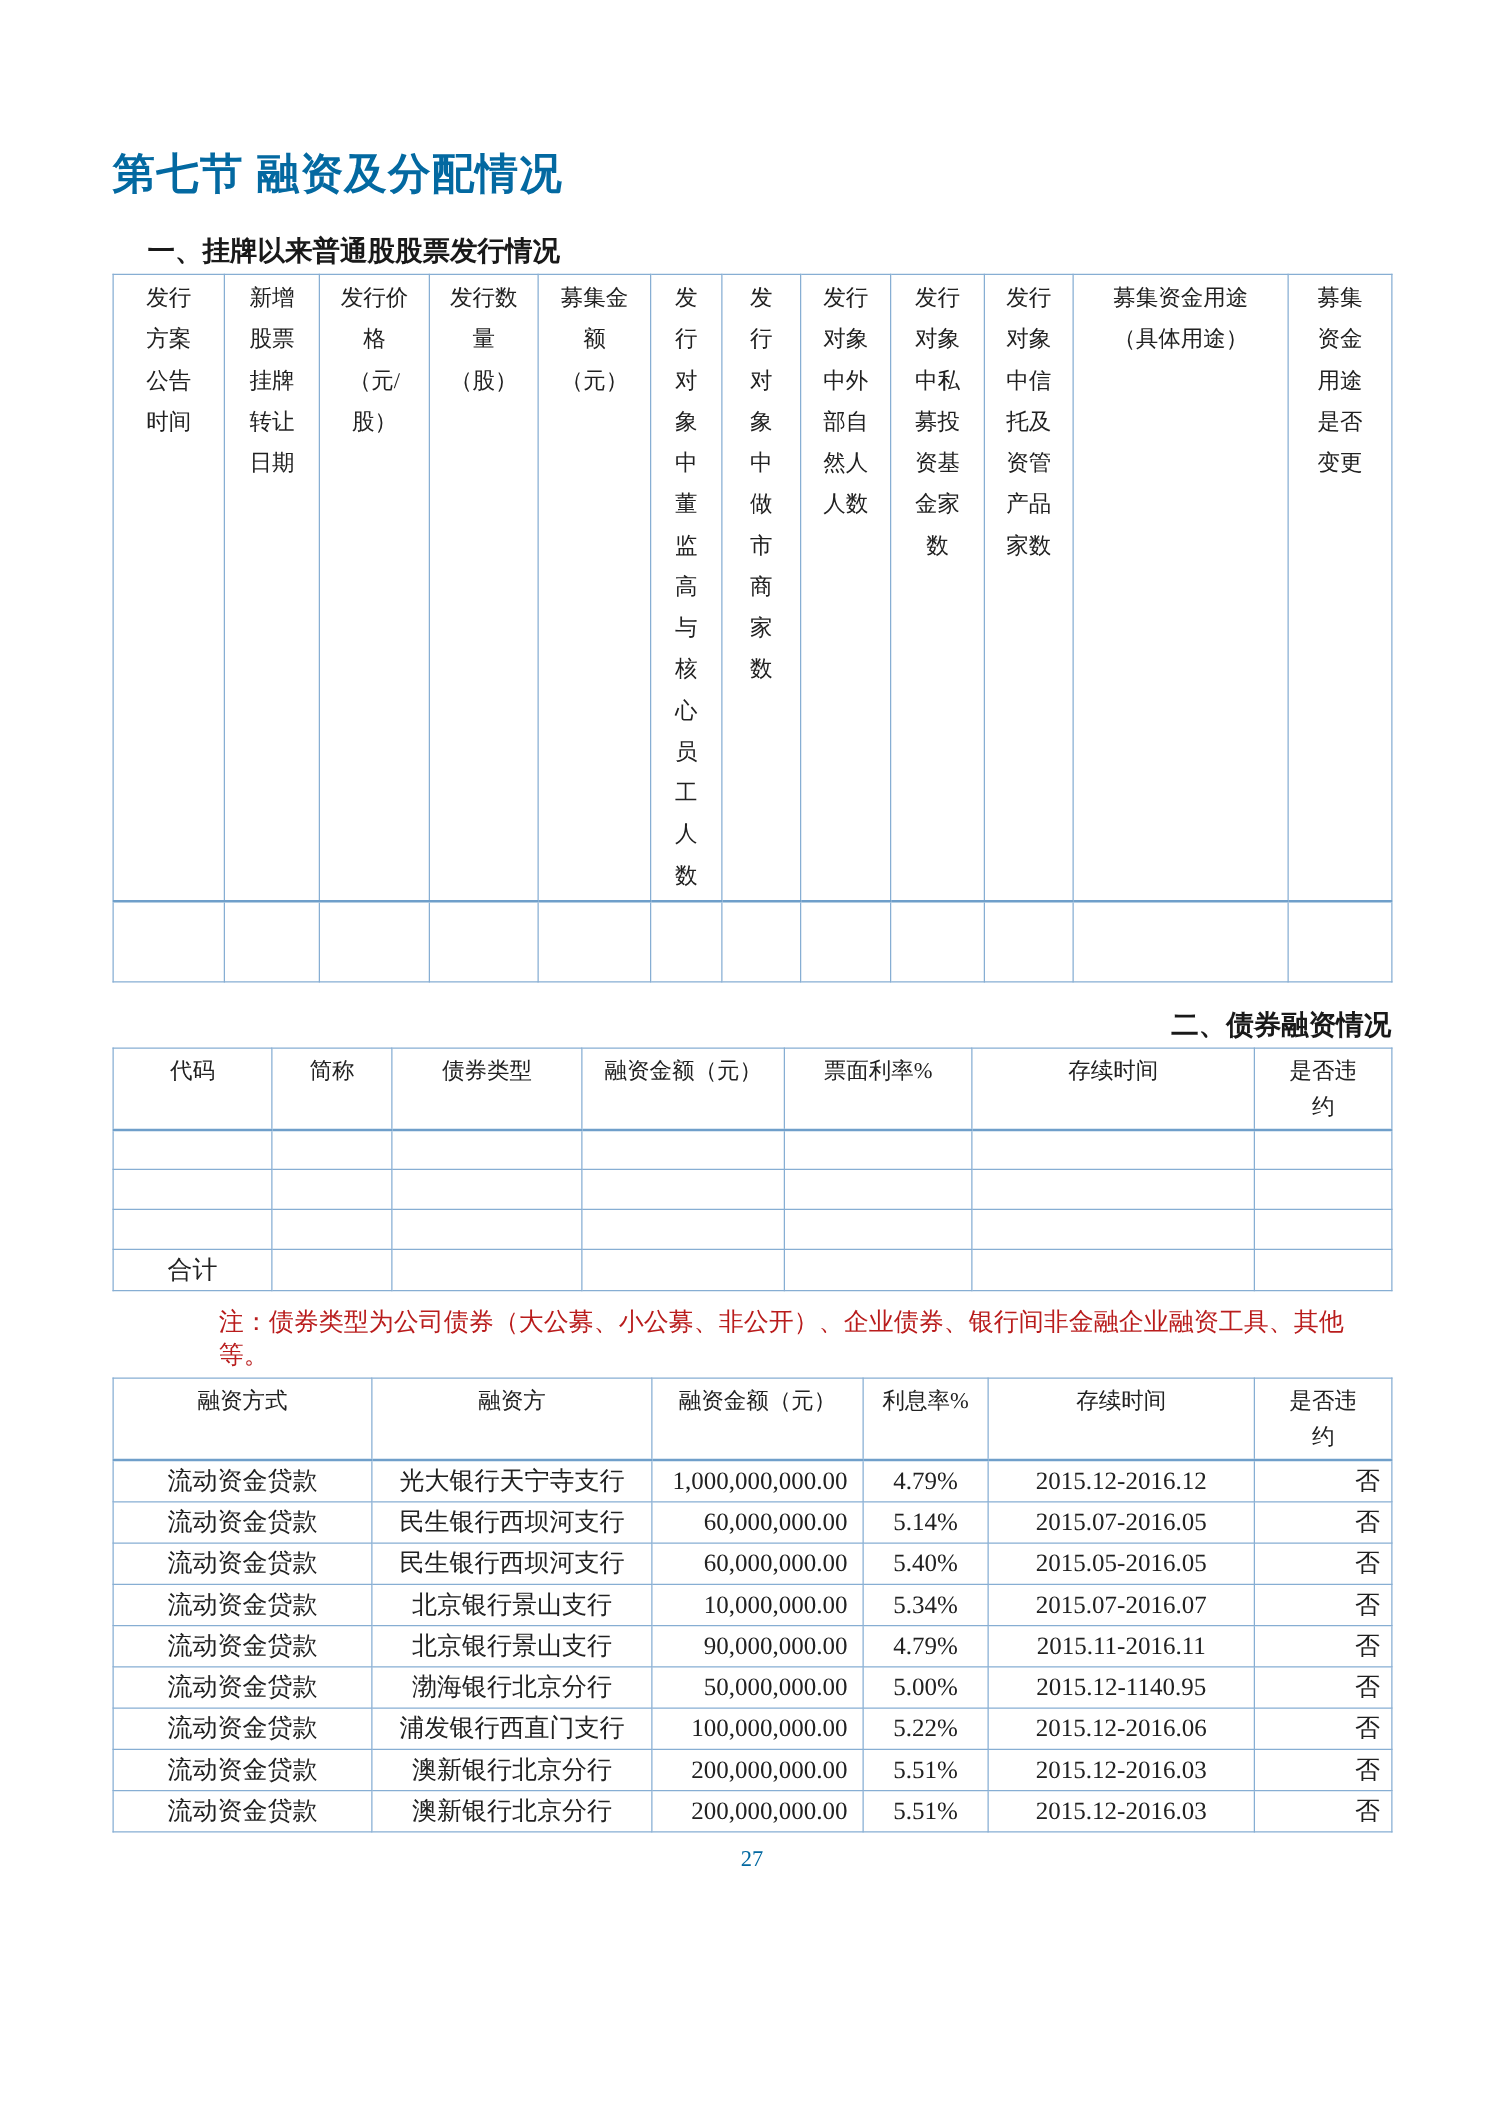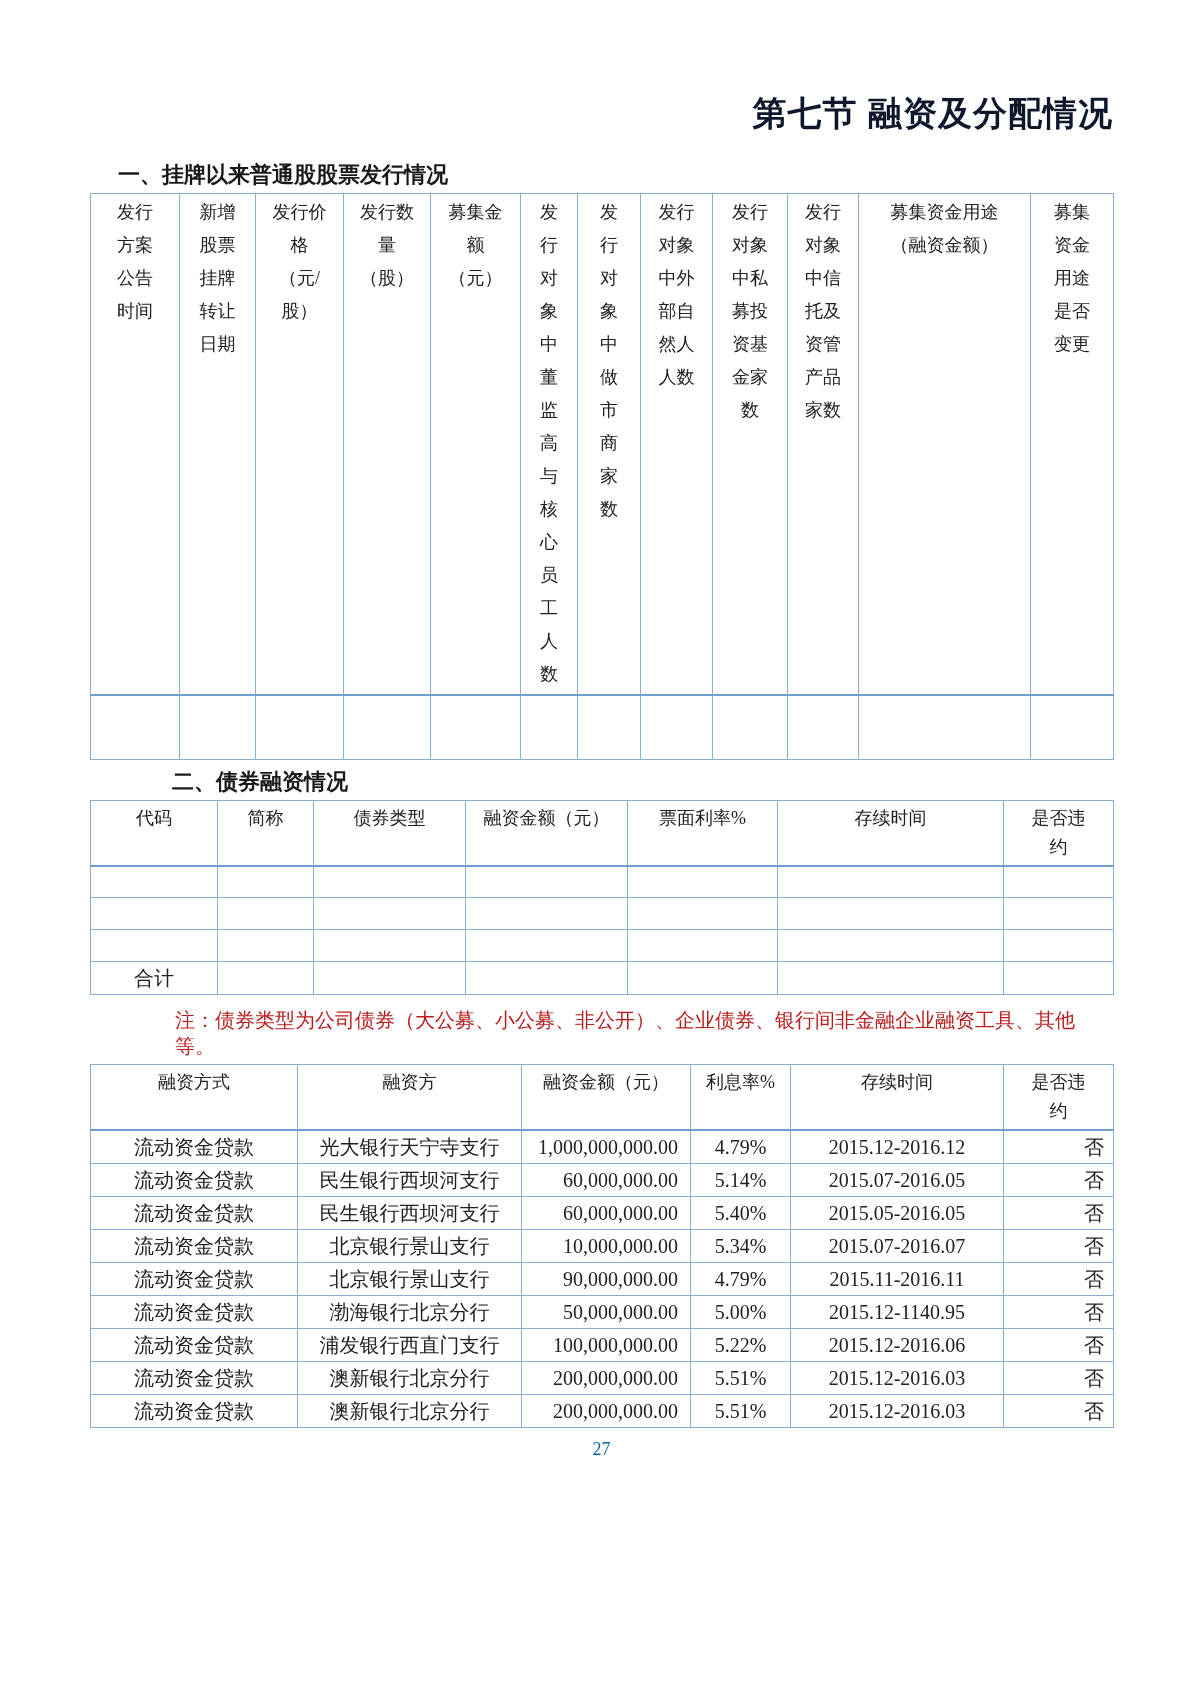--- a/index.html
+++ b/index.html
@@ -5,40 +5,40 @@
   * { margin:0; padding:0; box-sizing:border-box; }
   html,body { background:#ffffff; }
   body { font-family:"Liberation Serif","DejaVu Serif",serif; color:#212121; }
   .page {
     position:relative; width:1200px; height:1697px; background:#fff;
     overflow:hidden;
   }
   .content { position:absolute; left:90px; top:0; width:1023px; }
 
   .doc-title {
-    margin-top:91px;
-    text-align:right;
+    margin-top:117px;
+    text-align:left;
     font-family:"Liberation Sans","DejaVu Sans",sans-serif;
     font-weight:bold;
     font-size:34px;
     line-height:44px;
-    color:#0f172a;
+    color:#0369a1;
     letter-spacing:1px;
   }
 
   .section-heading {
     font-family:"Liberation Sans","DejaVu Sans",sans-serif;
     font-weight:bold;
     font-size:22px;
     line-height:26px;
     margin-left:82px;
     color:#191919;
   }
   .sh1 { margin-top:27px;margin-left:28px; }
-  .sh2 { margin-top:9px; }
+  .sh2 { margin-top:21px;text-align:right; }
   .sh3 { margin-top:35px; }
 
   table {
     border-collapse:collapse;
     table-layout:fixed;
     width:1023px;
     margin-top:5px;
   }
   th, td {
     border:1px solid #87aed3;
@@ -173,21 +173,21 @@
 金家
 数</th>
           <th>发行
 对象
 中信
 托及
 资管
 产品
 家数</th>
           <th>募集资金用途
-（融资金额）</th>
+（具体用途）</th>
           <th>募集
 资金
 用途
 是否
 变更</th>
         </tr>
       </thead>
       <tbody>
         <tr class="empty-row">
           <td></td>

